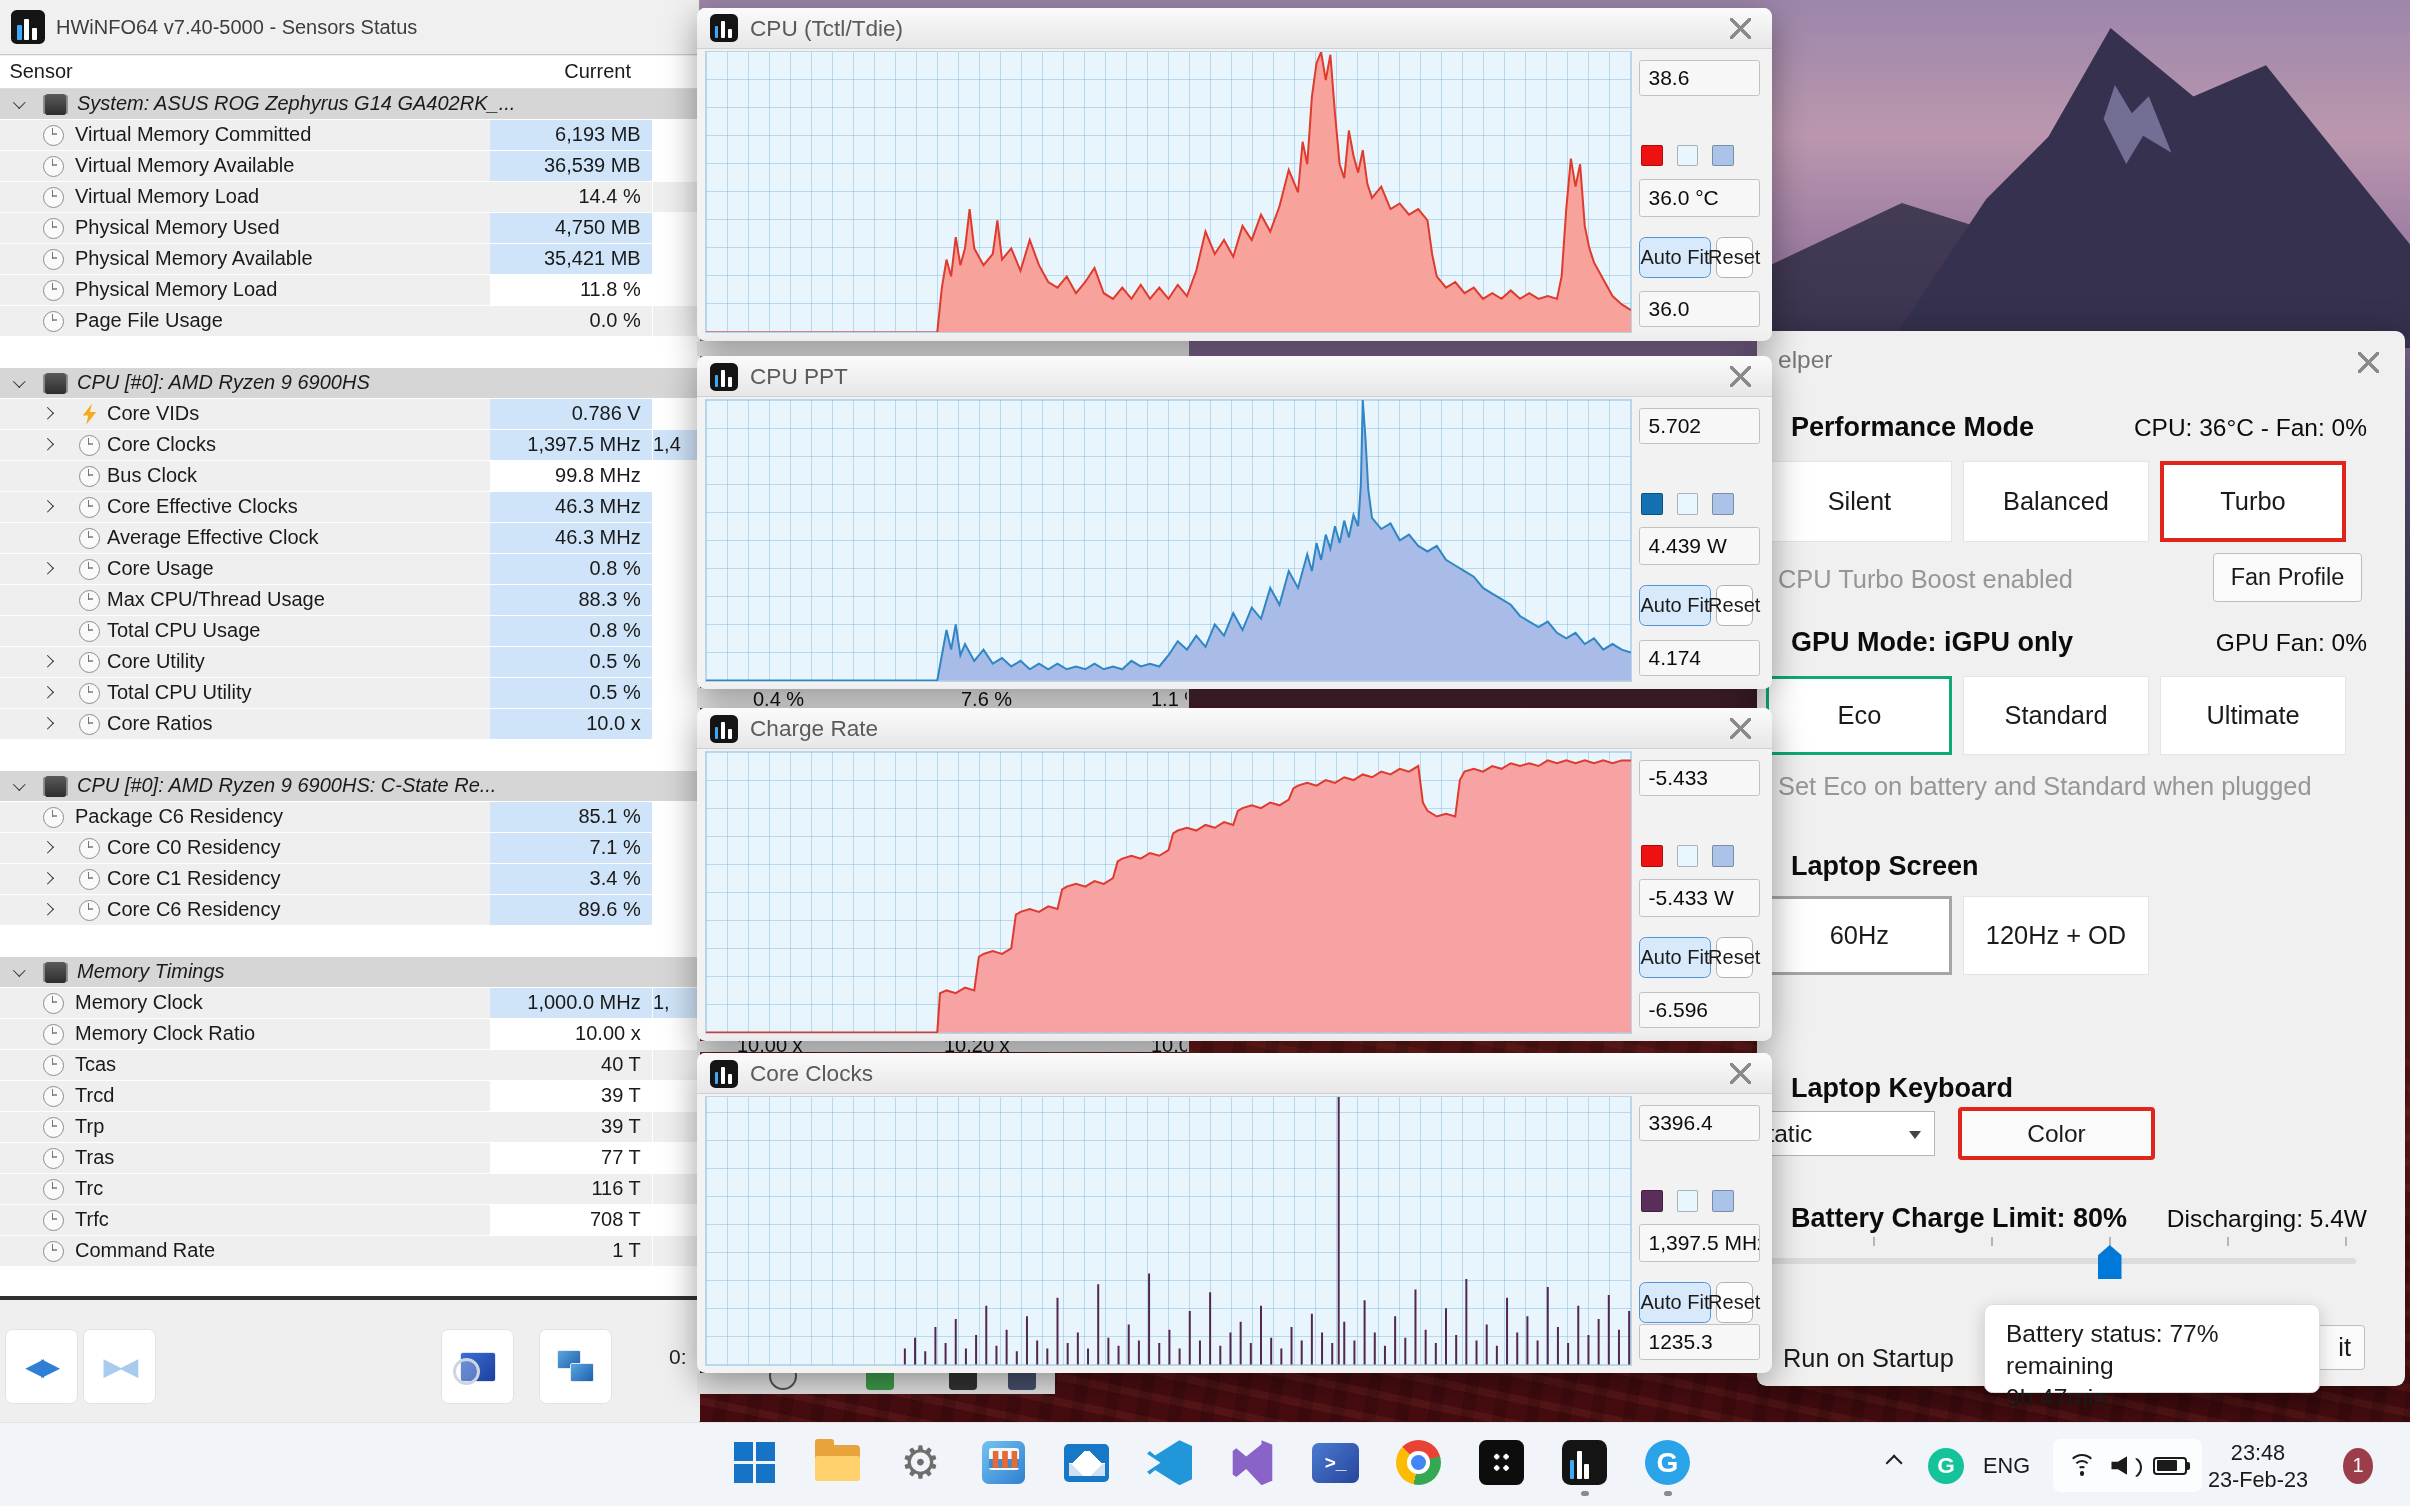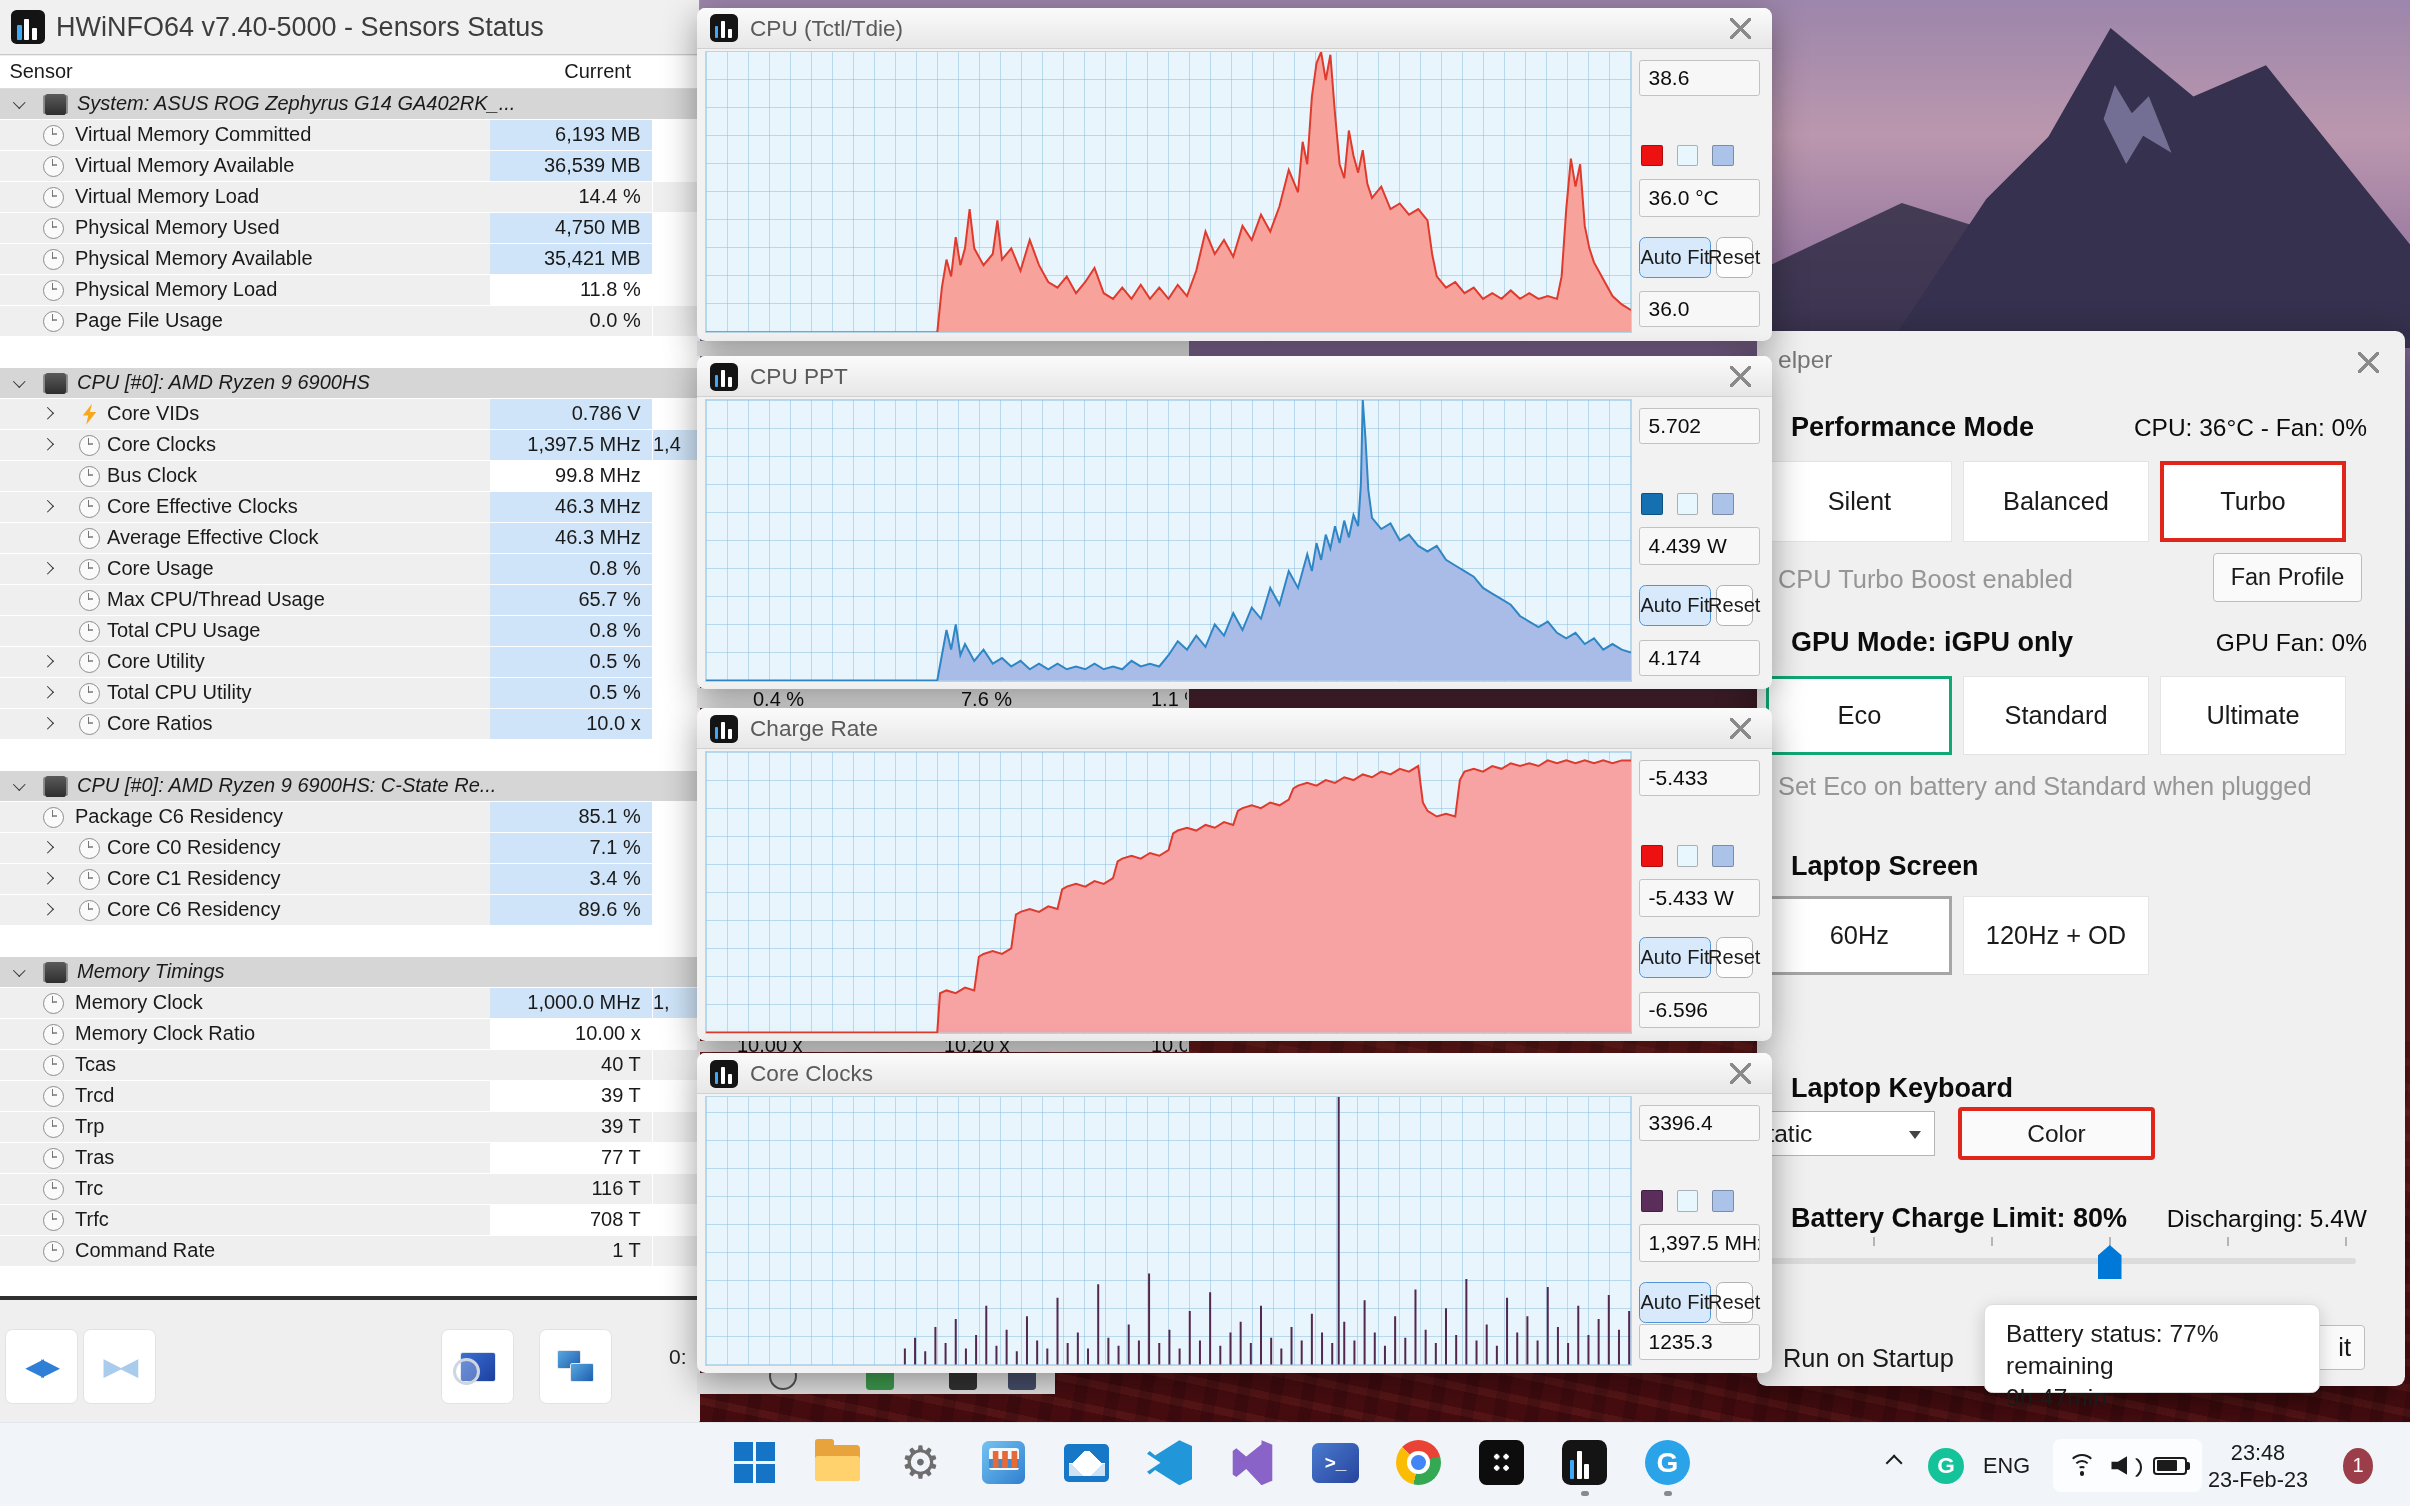--- a/index.html
+++ b/index.html
@@ -16,21 +16,21 @@
   .wall .snow { position:absolute; left:2081px; top:85px; width:113px; height:113px; background:#8f8ab2;
     clip-path:polygon(30% 0,45% 25%,60% 10%,80% 60%,55% 45%,40% 70%,20% 30%); opacity:.7; }
   .wall .redtex { position:absolute; left:0; top:1036px; width:2411px; height:395px;
     background:repeating-linear-gradient(100deg,rgba(0,0,0,.14) 0 13px,transparent 13px 32px),
                repeating-linear-gradient(12deg,rgba(255,120,100,.08) 0 7.5px,transparent 7.5px 24.5px); }
 
   
   .hwinfo { position:absolute; left:0; top:0; width:700px; height:1422px; background:#efefef; z-index:1; border-right:0.9px solid #9a9a9a; }
   .hw-title { position:relative; height:55px; background:#f0f0f0; border-bottom:0.9px solid #c9c9c9; }
   .hw-title .hwicon { position:absolute; left:11.3px; top:10.4px; width:34px; height:34px; }
-  .hw-title .ttext { position:absolute; left:56px; top:0; line-height:55px; font-size:27px; color:#3d3d3d; }
+  .hw-title .ttext { position:absolute; left:56px; top:0; line-height:55px; font-size:20px; color:#3d3d3d; }
   .hwicon { display:inline-flex; align-items:flex-end; gap:2.8px; background:#141414; border-radius:5.6px; padding:4.7px 5.6px; }
   .hwicon b { display:block; width:4.7px; background:#fff; border-radius:0.9px; }
   .hwicon b:nth-child(1){ height:15px; background:#3fa9f5; }
   .hwicon b:nth-child(2){ height:21px; }
   .hwicon b:nth-child(3){ height:11.3px; }
   .hw-cols { position:absolute; left:0; top:56px; width:700px; height:33px; background:#fff; border-bottom:0.9px solid #dcdcdc; }
   .hw-cols .c1 { position:absolute; left:9.4px; top:3.8px; font-size:20px; }
   .hw-cols .c2 { position:absolute; left:490px; width:141px; top:3.8px; text-align:right; font-size:20px; }
   .hw-rows { position:absolute; left:0; top:89px; width:700px; height:1207px; background:#fff; }
   .srow { position:relative; height:31px; border-bottom:1.9px solid #fff; font-size:20px; }
@@ -301,21 +301,21 @@
         <i class="chev right"></i>
         <span class="ric clock i-l2"></span>
         <span class="slabel" style="left: 107px;">Core Usage</span>
         <span class="sval bg-hl">0.8 %</span>
         <span class="sx bg-w"></span>
       </div>
       <div class="srow item">
         <span class="namecell"></span>
         <span class="ric clock i-l2"></span>
         <span class="slabel" style="left: 107px;">Max CPU/Thread Usage</span>
-        <span class="sval bg-hl">65.7 %</span>
+        <span class="sval bg-hl">88.3 %</span>
         <span class="sx bg-w"></span>
       </div>
       <div class="srow item">
         <span class="namecell"></span>
         <span class="ric clock i-l2"></span>
         <span class="slabel" style="left: 107px;">Total CPU Usage</span>
         <span class="sval bg-hl">0.8 %</span>
         <span class="sx bg-w"></span>
       </div>
       <div class="srow item">

